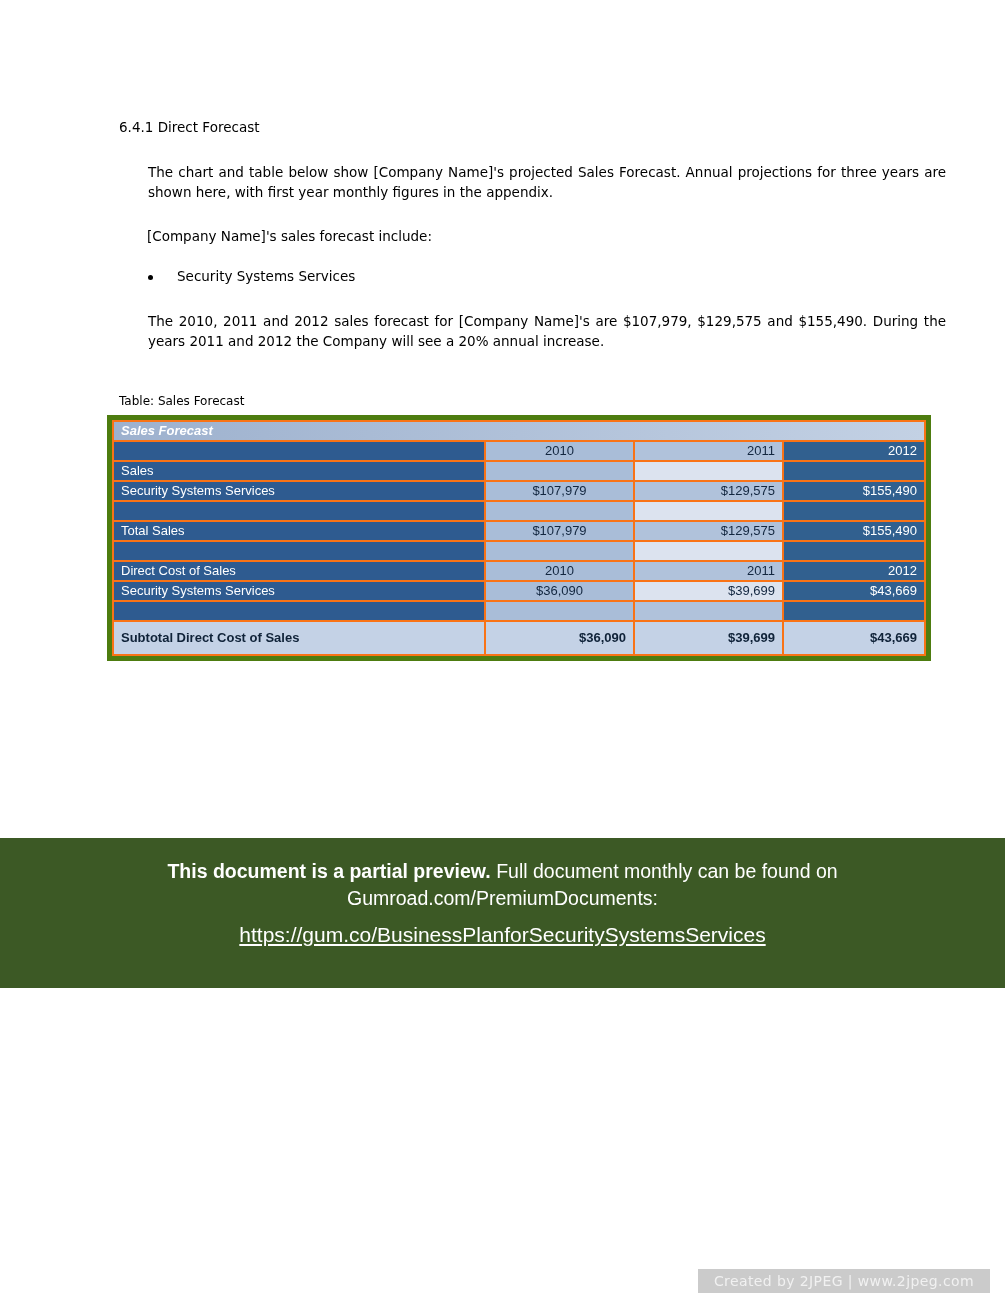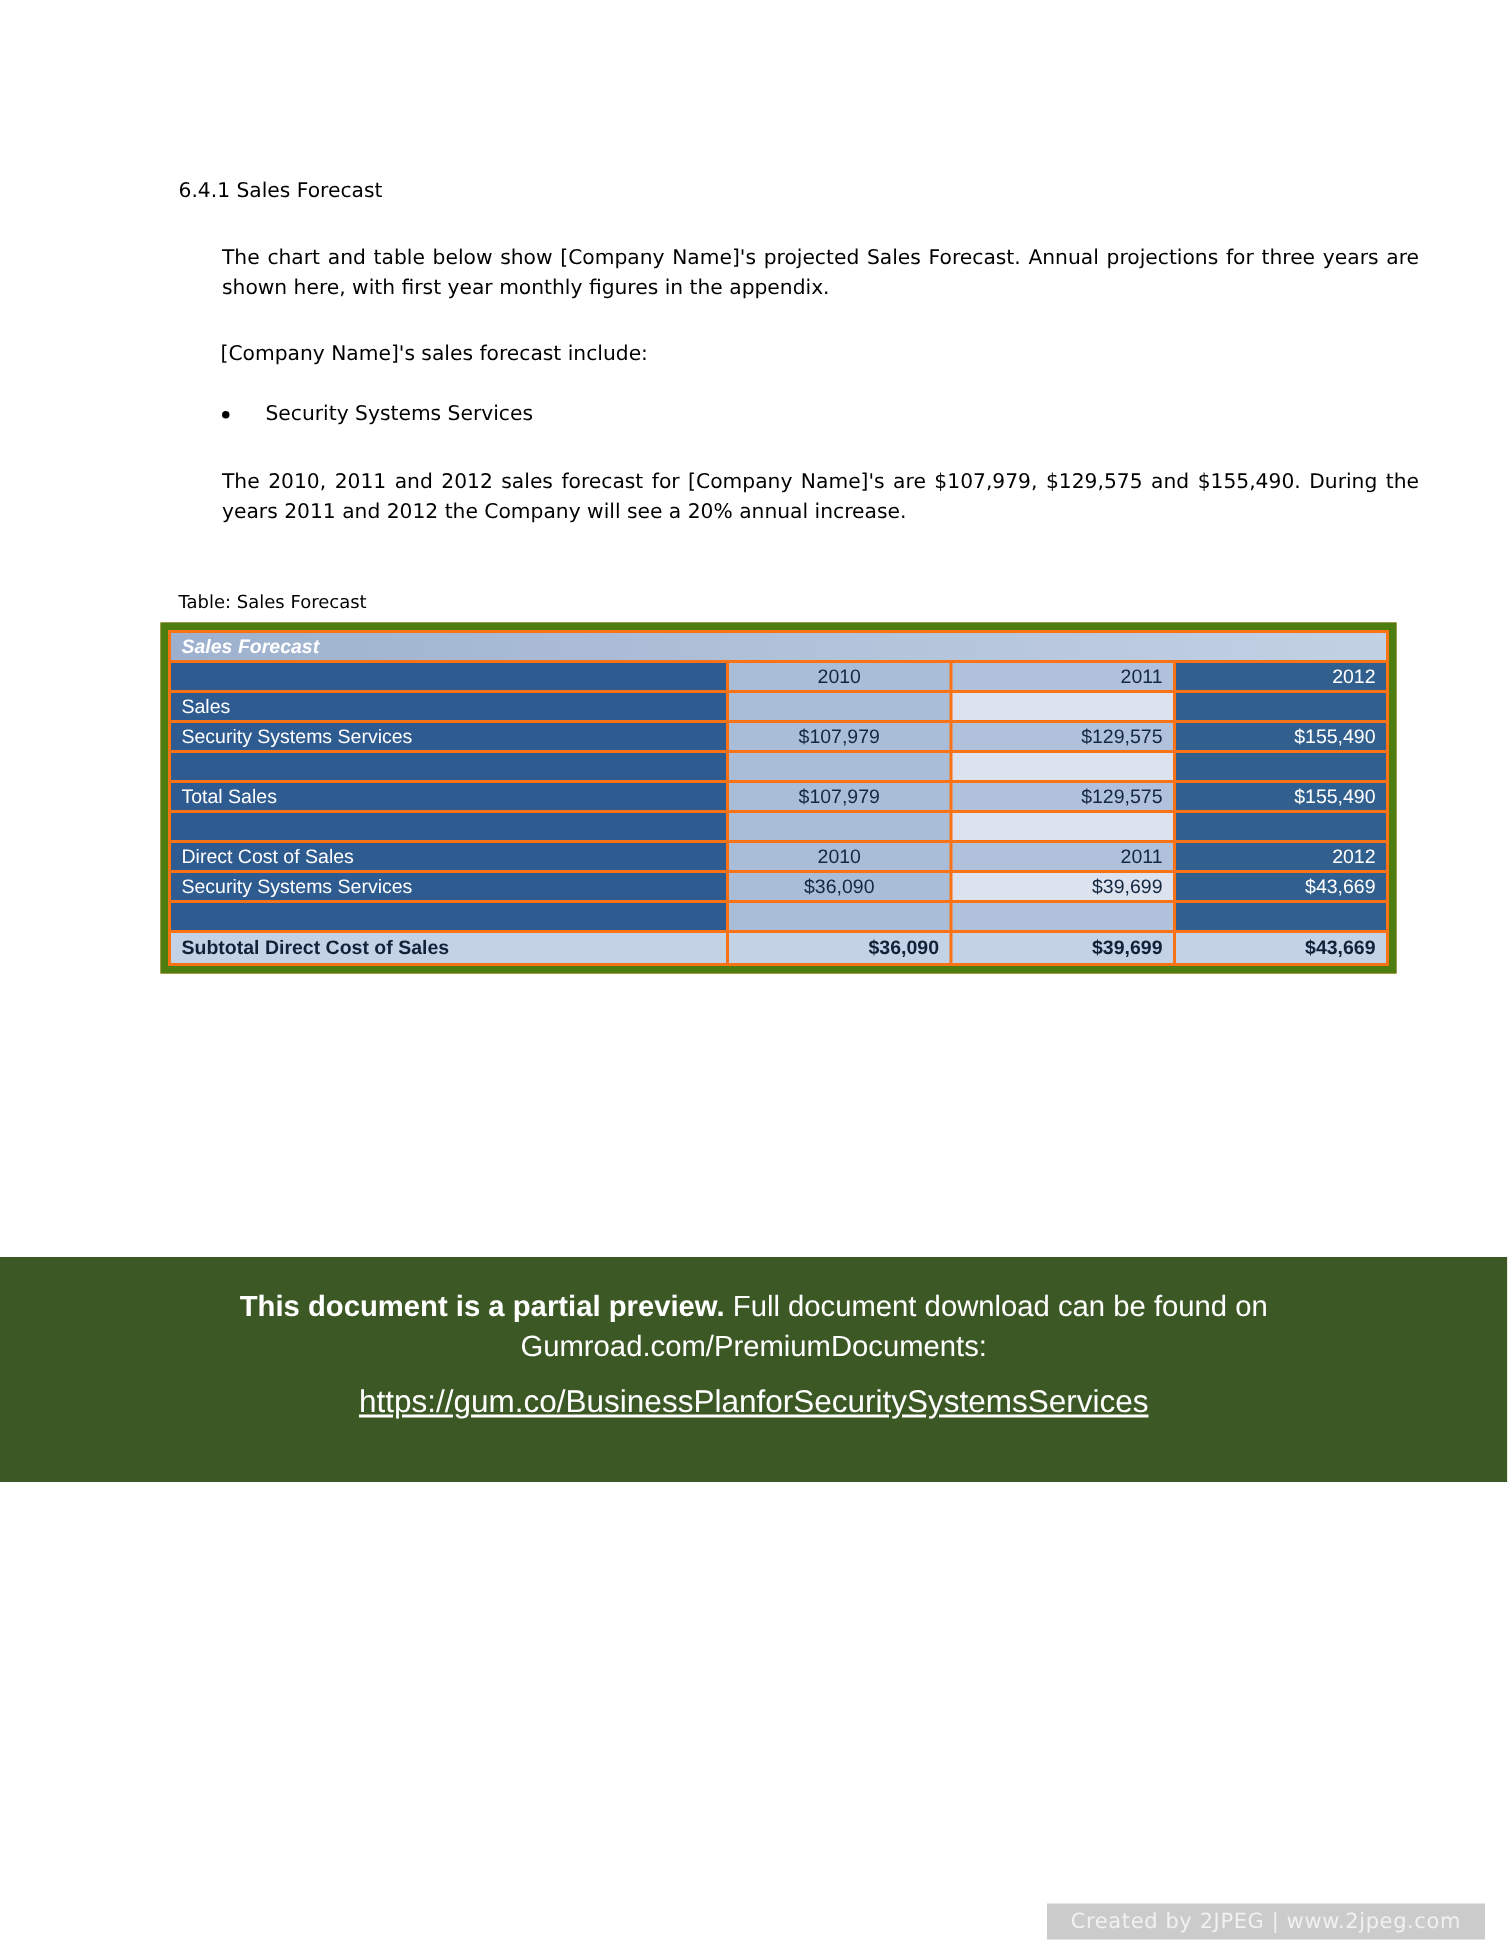--- a/index.html
+++ b/index.html
@@ -30,21 +30,21 @@
   }
   td.title-cell {
     background:linear-gradient(to right, #9db1ce, #c3d1e4);
     color:#ffffff; font-weight:bold; font-style:italic; font-size:13.5px; height:19px;
   }
   td.cell-dark   { background:#2e5b90; color:#ffffff; text-align:left; }
   td.cell-2010   { background:#a9bdd8; color:#132740; text-align:center; }
   td.cell-2011-m { background:#b0c2db; color:#132740; text-align:right; }
   td.cell-2011-l { background:#dce3ef; color:#132740; text-align:right; }
   td.cell-2012   { background:#31608f; color:#ffffff; text-align:right; }
-  tr.subtotal td { background:#c4d2e6; color:#0f2238; font-weight:bold; height:20px; }
+  tr.subtotal td { background:#c4d2e6; color:#0f2238; font-weight:bold; height:32px; }
   tr.subtotal td.val { text-align:right; }
 
   .banner {
     position:absolute; left:0; top:838px; width:1005px; height:150px;
     background:#3c5925; color:#ffffff; text-align:center;
     font-family:"Liberation Sans", sans-serif; font-size:19.5px; line-height:27px;
     padding-top:20px;
   }
   .banner .lead { font-weight:bold; }
   .banner-link {
@@ -56,21 +56,21 @@
     background:#cbcbcb; color:#f1f1f1;
     font-family:"DejaVu Sans", sans-serif; font-size:14px; line-height:24px;
     padding:0 16px; letter-spacing:0.4px;
   }
 </style>
 </head>
 <body>
 
 <div class="page">
 
-  <div class="heading">6.4.1 Sales Forecast</div>
+  <div class="heading">6.4.1 Direct Forecast</div>
 
   <div class="para para2">[Company Name]'s sales forecast include:</div>
 
   <div class="para para1 justify">The chart and table below show [Company Name]'s projected Sales Forecast. Annual projections for three years are shown here, with first year monthly figures in the appendix.</div>
 
   <div class="bullet-row">
     <span class="bullet-dot"></span><span>Security Systems Services</span>
   </div>
 
   <div class="para para3 justify">The 2010, 2011 and 2012 sales forecast for [Company Name]'s are $107,979, $129,575 and $155,490. During the years 2011 and 2012 the Company will see a 20% annual increase.</div>
@@ -147,20 +147,20 @@
         <td>Subtotal Direct Cost of Sales</td>
         <td class="val">$36,090</td>
         <td class="val">$39,699</td>
         <td class="val">$43,669</td>
       </tr>
     </tbody>
       </table>
   </div>
 
   <div class="banner">
-    <div><span class="lead">This document is a partial preview.</span> <span>Full document download can be found on</span></div>
+    <div><span class="lead">This document is a partial preview.</span> <span>Full document monthly can be found on</span></div>
     <div>Gumroad.com/PremiumDocuments:</div>
     <a class="banner-link" href="#">https://gum.co/BusinessPlanforSecuritySystemsServices</a>
   </div>
 
   <div class="watermark">Created by 2JPEG | www.2jpeg.com</div>
 
 </div>
 
 </body></html>

